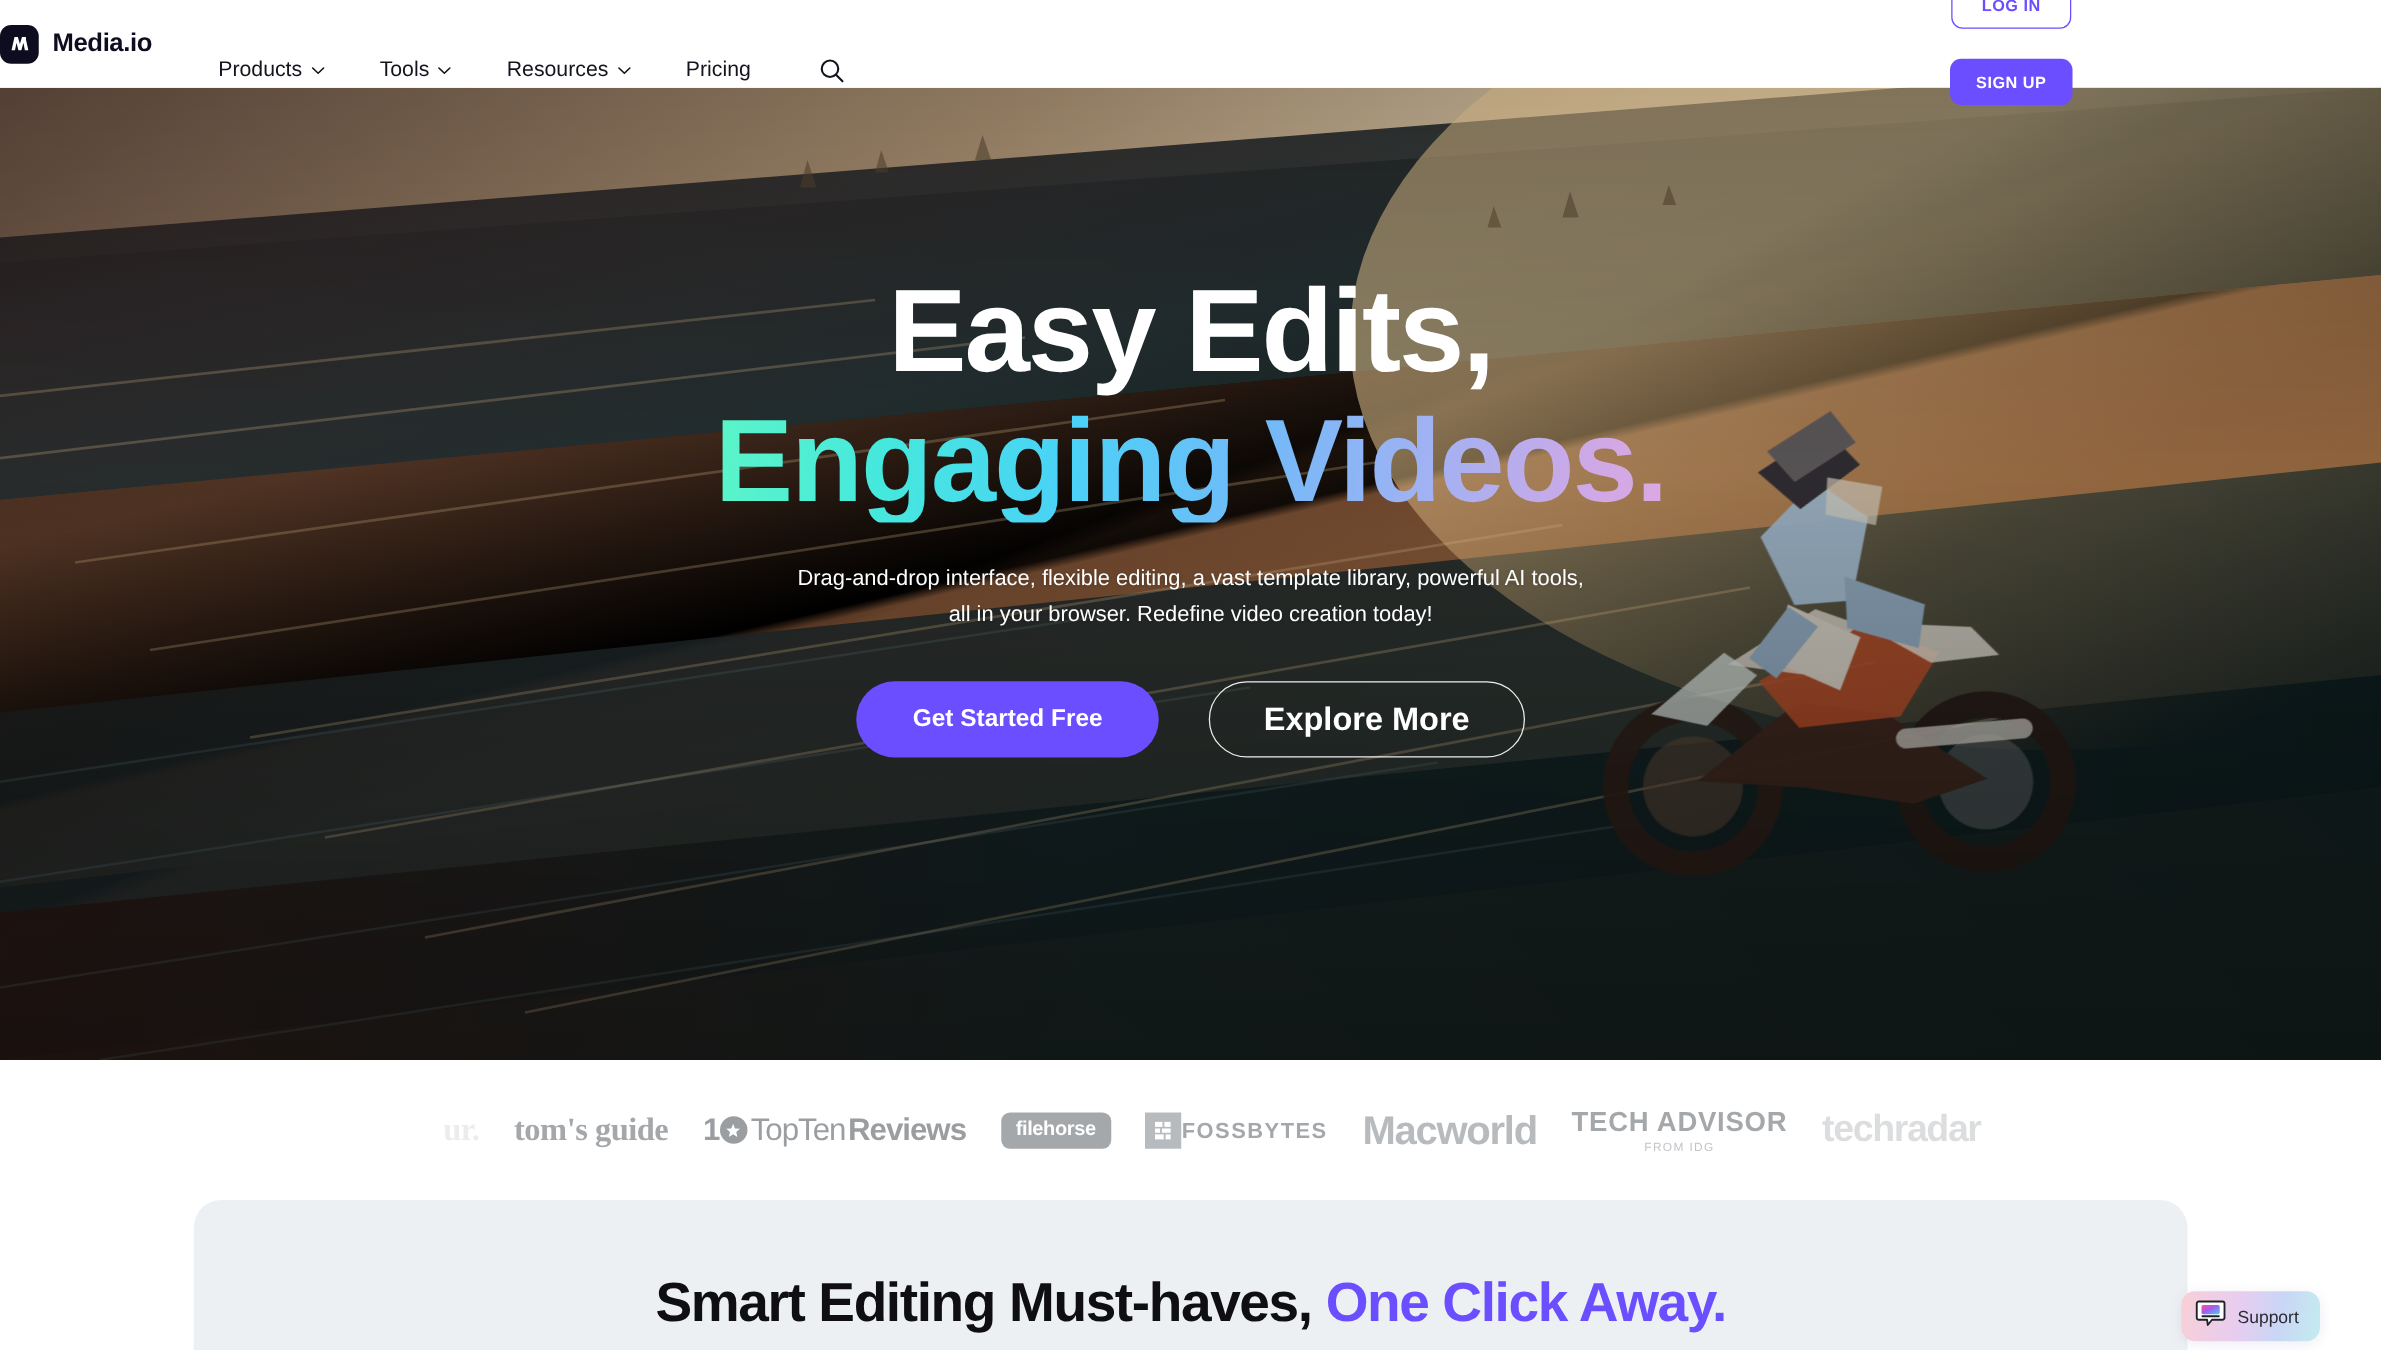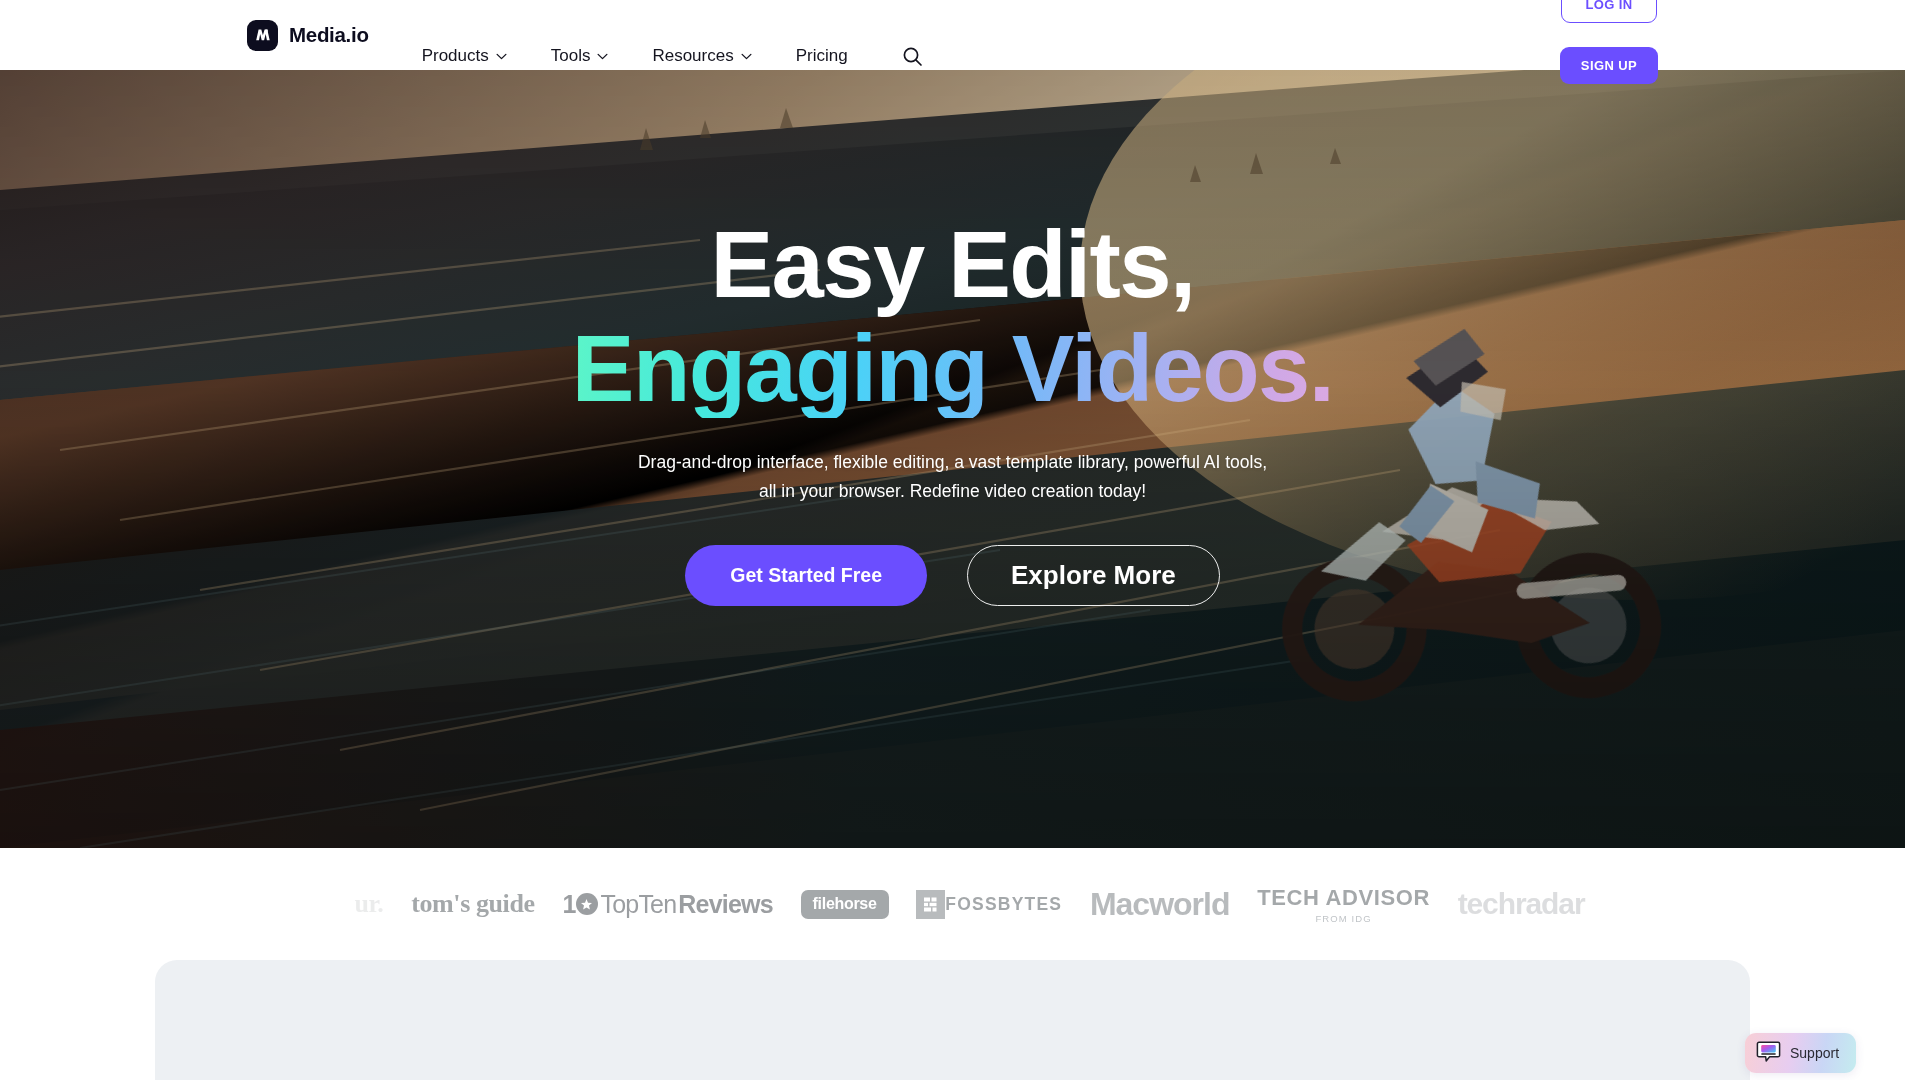--- a/index.html
+++ b/index.html
@@ -16,21 +16,20 @@
   
   .header {
     position:absolute; top:0; left:0;
     width:1905px; height:70px;
     background:#ffffff;
     display:flex; align-items:center;
     z-index:40;
   }
   .logo-wrap {
     display:flex; align-items:center; gap:11px;
-    margin-left:247px;
   }
   .logo-mark {
     width:31px; height:31px; border-radius:9px;
     background:#0d0d1f;
     display:flex; align-items:center; justify-content:center;
     flex:0 0 auto;
   }
   .logo-mark svg { display:block; }
   .logo-text {
     font-size:20.5px; font-weight:bold; color:#0d0d1f;
@@ -394,20 +393,23 @@
       </div>
 
       <div class="press-logo pl-fade-right">
         <span class="pl-tr">techradar</span>
       </div>
 
     </div>
   </div>
 
   <div class="panel"></div>
+  <div class="panel-title">
+    <span>Smart Editing Must-haves, </span><span class="accent">One Click Away.</span>
+  </div>
 
   <div class="support">
     <span>
       <svg width="25" height="23" viewBox="0 0 25 23" aria-hidden="true">
         <defs>
           <linearGradient id="bubgrad" x1="0" y1="0" x2="1" y2="1">
             <stop offset="0%" stop-color="#ff4d9d"></stop>
             <stop offset="45%" stop-color="#a35cf0"></stop>
             <stop offset="100%" stop-color="#3fd2f2"></stop>
           </linearGradient>

